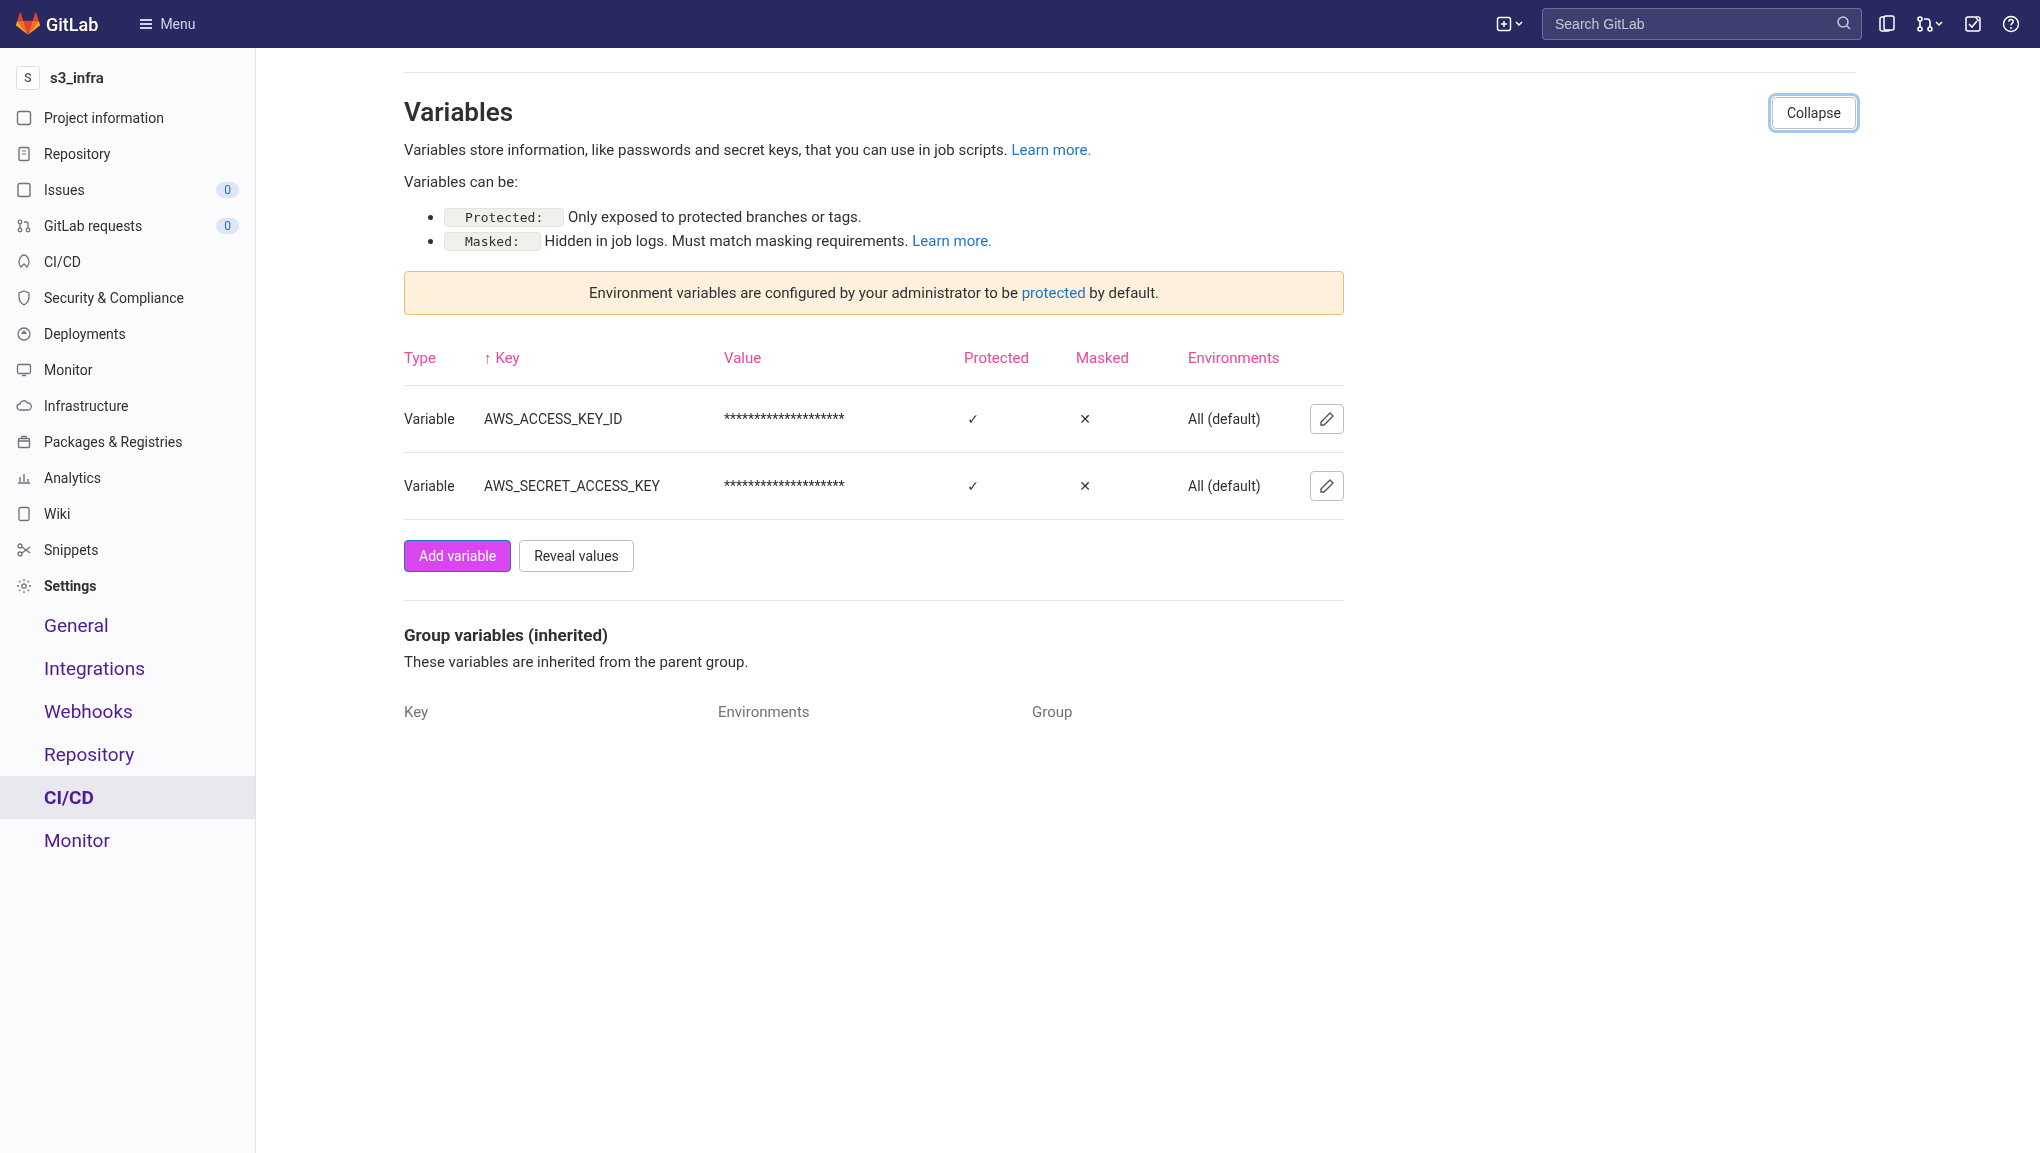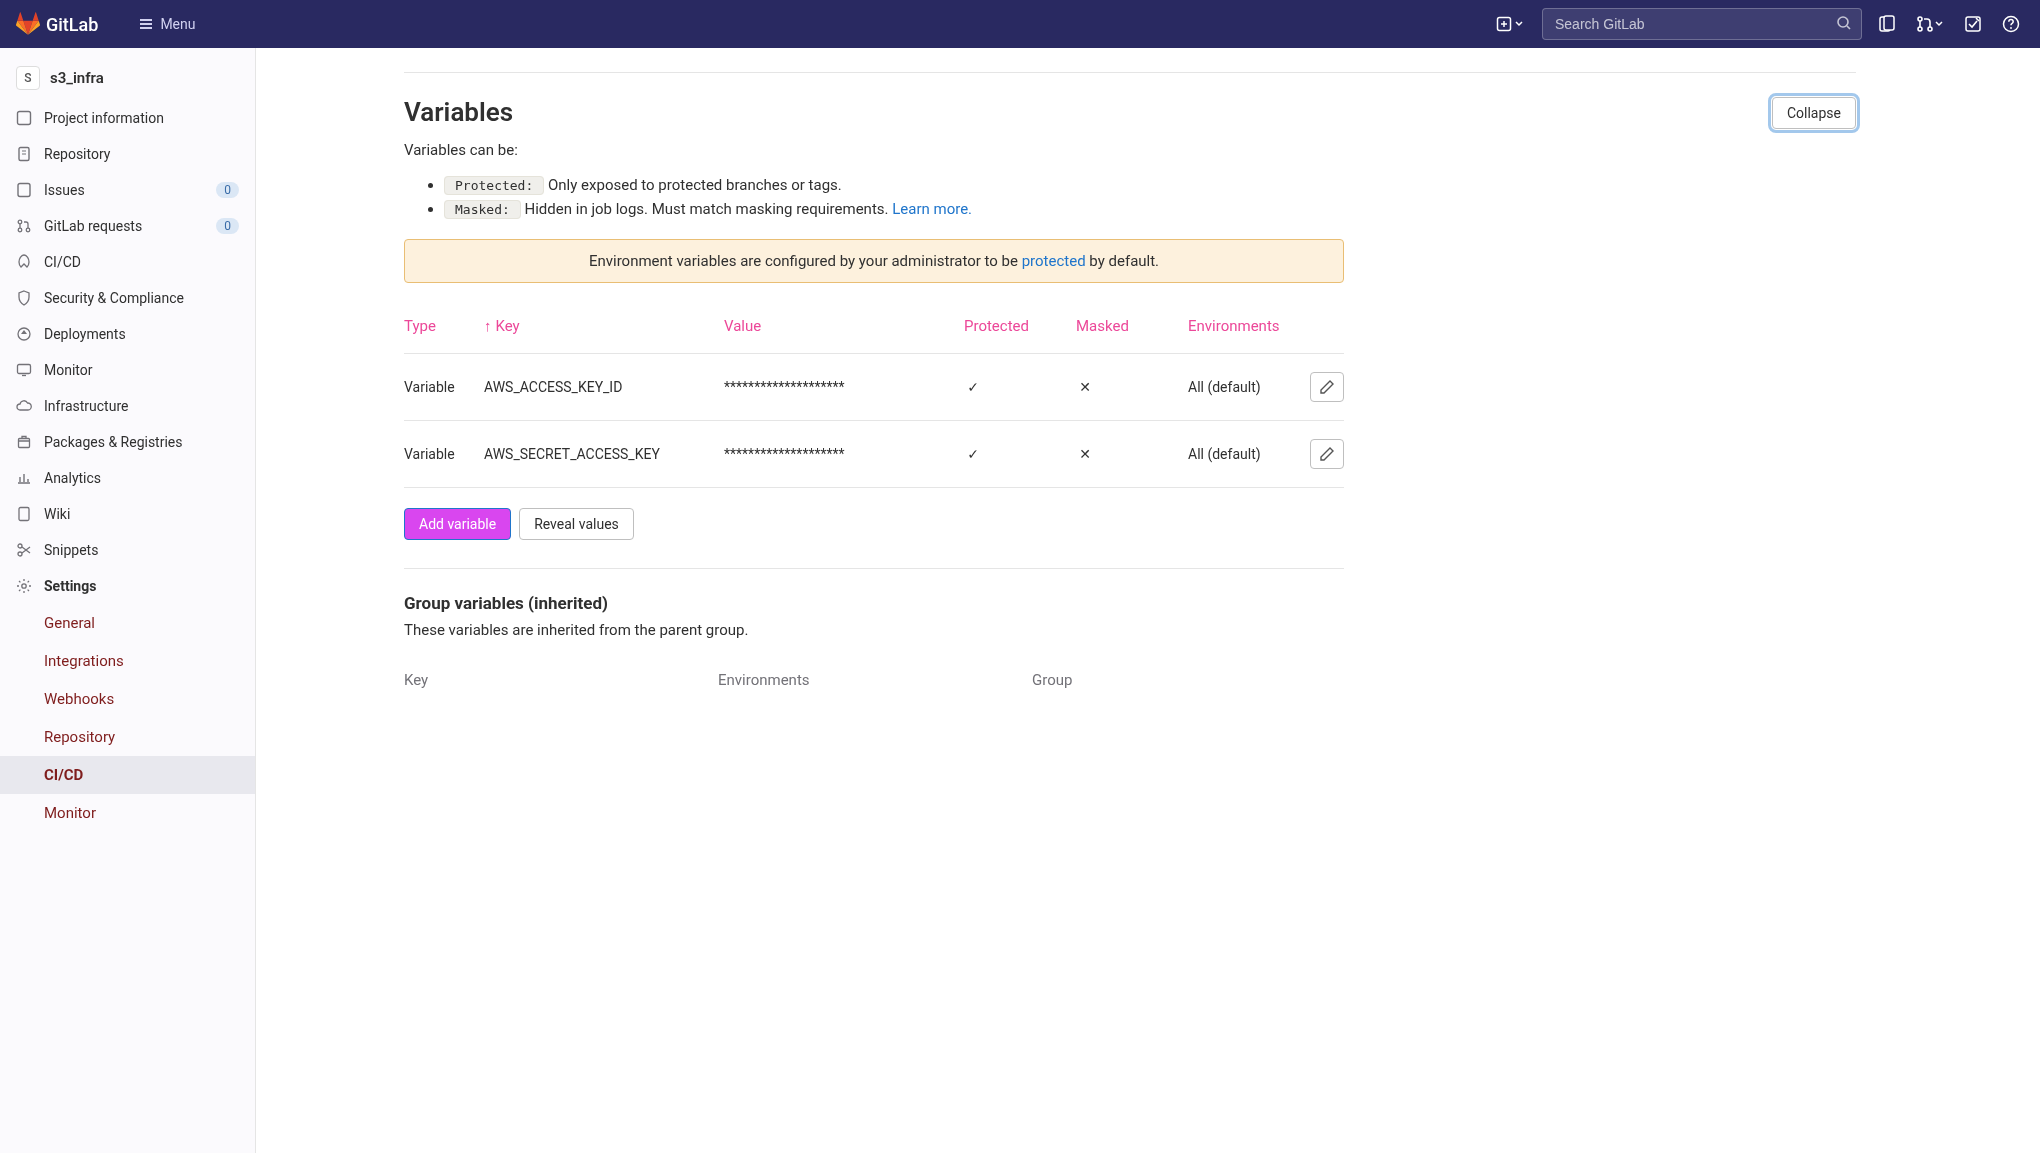--- a/index.html
+++ b/index.html
@@ -23,38 +23,38 @@
 
 .page { display: flex; }
 .sidebar { width: 256px; background: #fbfafd; min-height: calc(100vh - 48px); border-right: 1px solid #e5e5e5; padding-top: 8px; overflow-y: auto; }
 .sidebar::-webkit-scrollbar { width: 10px; }
 .sidebar::-webkit-scrollbar-thumb { background: #d0d0d0; border-radius: 5px; }
 .sidebar-header { display: flex; align-items: center; gap: 10px; padding: 10px 16px; font-size: 15px; font-weight: 600; }
 .sidebar-avatar { width: 24px; height: 24px; border-radius: 4px; background: #fff; border: 1px solid #ddd; display: flex; align-items: center; justify-content: center; font-size: 12px; font-weight: 500; color: #555; }
 .nav-item { display: flex; align-items: center; gap: 12px; padding: 10px 16px; color: #303030; cursor: pointer; font-size: 14px; }
 .nav-item .badge { margin-left: auto; background: #dbe7f5; color: #3a6ca8; border-radius: 10px; padding: 1px 8px; font-size: 12px; font-weight: 400; }
 .nav-item .icon-slot { width: 16px; height: 16px; display: flex; align-items: center; justify-content: center; color: #737278; }
-.nav-sub { display: flex; align-items: center; padding: 10px 16px 10px 44px; cursor: pointer; font-size: 15px; color: #7f1d1d; }
+.nav-sub { display: flex; align-items: center; padding: 10px 16px 10px 44px; cursor: pointer; font-size: 19px; color: #4c1d95; }
 .nav-sub.active { background: #e8e8ee; font-weight: 700; }
 
 .main { flex: 1; padding: 24px 40px 48px 148px; max-width: 1640px; }
 .section { padding: 24px 0; }
 .section-head { display: flex; align-items: flex-start; justify-content: space-between; margin-bottom: 12px; }
 .section-title { font-size: 26px; font-weight: 600; line-height: 1.2; }
 .section-sub { font-size: 15px; color: #333; margin-top: 4px; }
 .btn { border: 1px solid #bfbfbf; background: #fff; border-radius: 4px; padding: 7px 14px; font-size: 14px; cursor: pointer; color: #303030; font-family: inherit; }
 .btn-primary { background: #d946ef; border-color: #1f75cb; color: #fff; }
 .btn-focus { outline: 3px solid #a3c8ec; outline-offset: 1px; }
 
 hr.sep { border: none; border-top: 1px solid #e5e5e5; margin: 0; }
 
 .para { font-size: 15px; color: #303030; margin-bottom: 14px; }
 .bullets { margin-left: 40px; margin-bottom: 18px; }
 .bullets li { font-size: 15px; padding: 3px 0; }
-.code-badge { background: #f0efeb; border-radius: 4px; padding: 1px 10px; font-family: ui-monospace, "SF Mono", Menlo, monospace; font-size: 13px; border: 1px solid #e5e3da; }
+.code-badge { background: #f0efeb; border-radius: 4px; padding: 1px 20px; font-family: ui-monospace, "SF Mono", Menlo, monospace; font-size: 13px; border: 1px solid #e5e3da; }
 
 .banner { background: #fdf1dd; border: 1px solid #e9be74; border-radius: 4px; padding: 12px 16px; text-align: center; font-size: 15px; margin-bottom: 16px; max-width: 940px; }
 
 .var-table { width: 100%; max-width: 940px; }
 .vt-head, .vt-row { display: flex; align-items: center; padding: 18px 0; border-bottom: 1px solid #e5e5e5; }
 .vt-head { color: #ec4899; font-size: 15px; border-top: 0; }
 .vt-row:last-child { border-bottom: 1px solid #e5e5e5; }
 .c-type { width: 80px; }
 .c-key { width: 240px; }
 .c-value { width: 240px; }
@@ -310,20 +310,23 @@
 
 
   <hr class="sep">
 
   <div class="section">
     <div class="section-head">
       <h2 class="section-title">Variables</h2>
       <button class="btn btn-focus">Collapse</button>
     </div>
 
+    <p class="para">
+      <span>Variables store information, like passwords and secret keys, that you can use in job scripts. </span><a href="#">Learn more.</a>
+    </p>
 
     <p class="para">Variables can be:</p>
 
     <ul class="bullets">
       <li><span class="code-badge">Protected:</span><span> Only exposed to protected branches or tags.</span></li>
       <li><span class="code-badge">Masked:</span><span> Hidden in job logs. Must match masking requirements. </span><a href="#">Learn more.</a></li>
     </ul>
 
     <div class="banner">
       <span>Environment variables are configured by your administrator to be </span><a href="#">protected</a><span> by default.</span>

